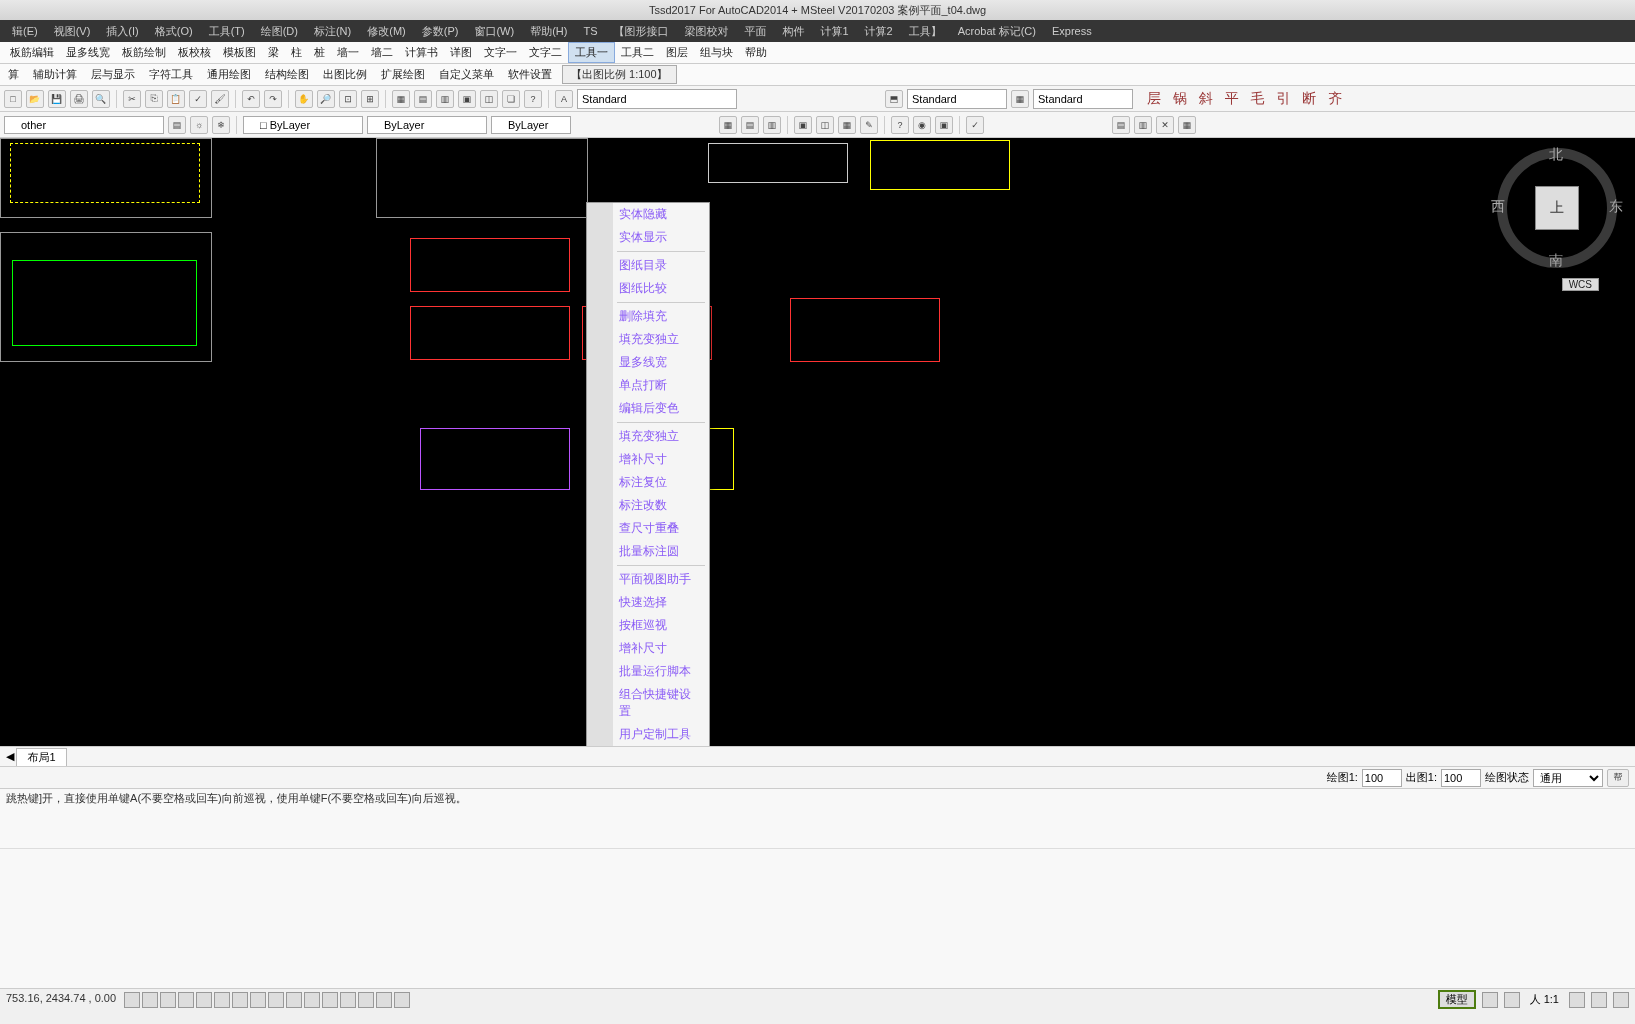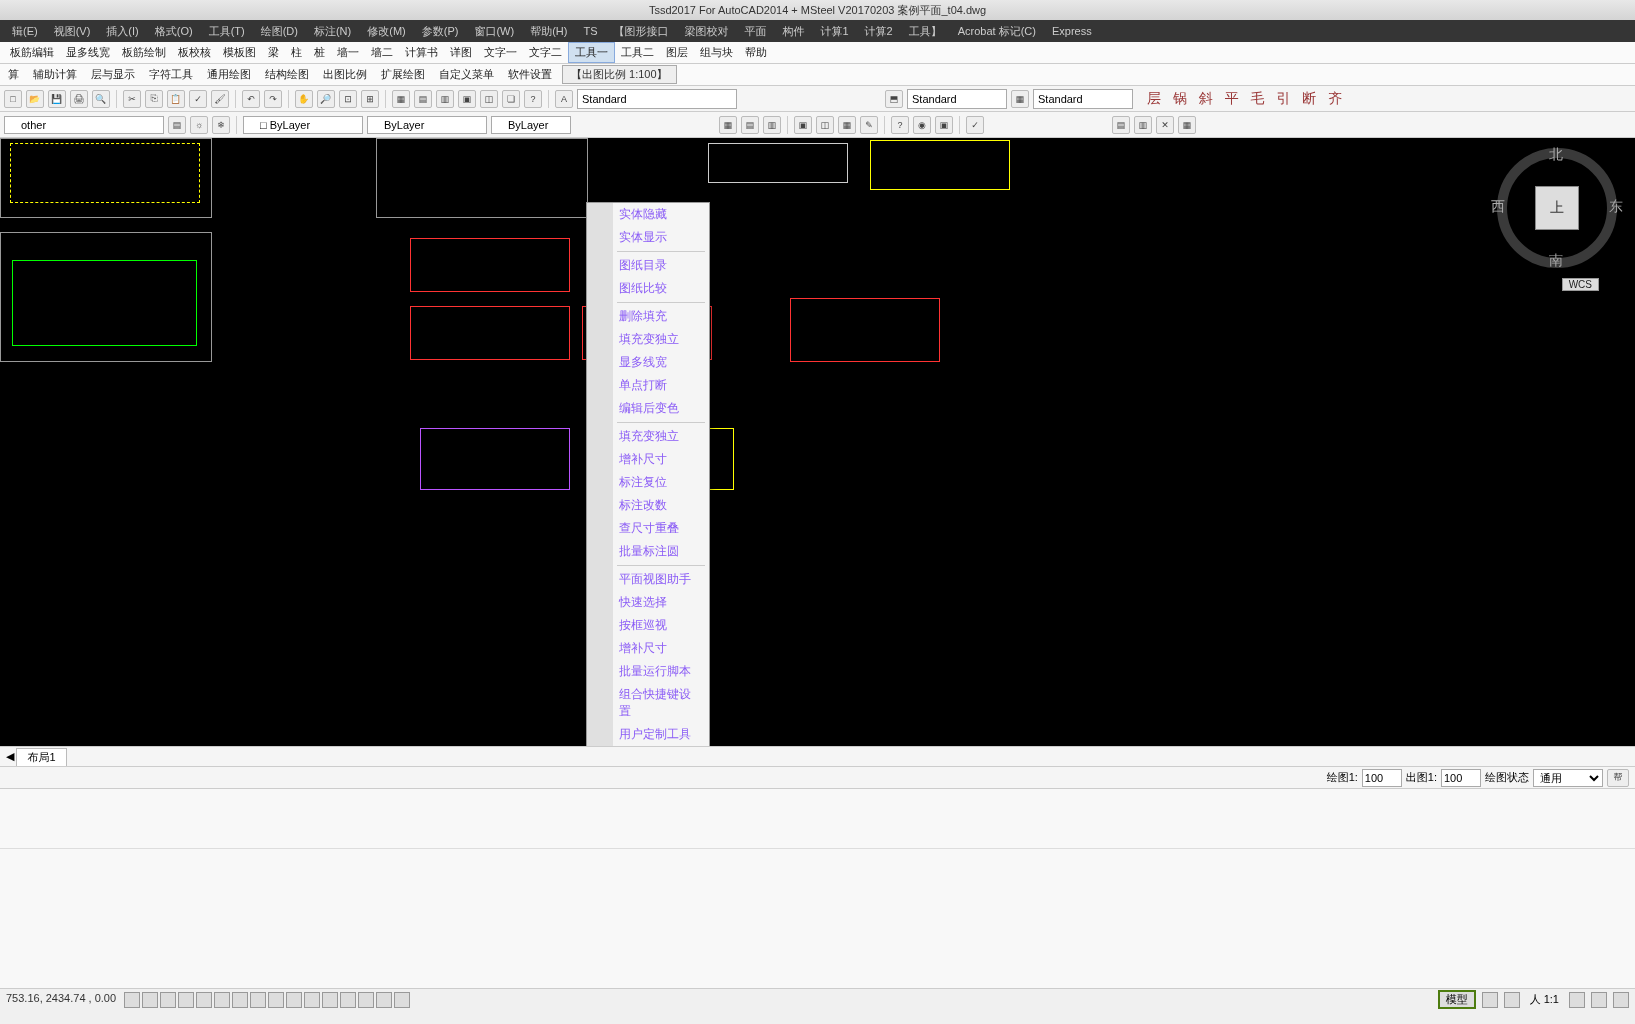--- a/index.html
+++ b/index.html
@@ -263,20 +263,21 @@
   <label>绘图1:</label>
   <input style="width: 40px;" value="100">
   <label>出图1:</label>
   <input style="width: 40px;" value="100">
   <label>绘图状态</label>
   <select style="width:70px"><option>通用</option></select>
   <span class="tbtn" style="width:22px">帮</span>
 </div>
 
 <div class="cmd-area">
+  <div>跳热键]开，直接使用单键A(不要空格或回车)向前巡视，使用单键F(不要空格或回车)向后巡视。</div>
 </div>
 
 <div style="height:140px;background:#F8F8F8;border-top:1px solid #ddd"></div>
 
 <div class="statusbar">
   <div style="display:flex;gap:8px">
     <span class="coords">753.16, 2434.74 , 0.00</span>
     <div class="status-buttons">
       <span class="sbtn"></span>
       <span class="sbtn"></span>

